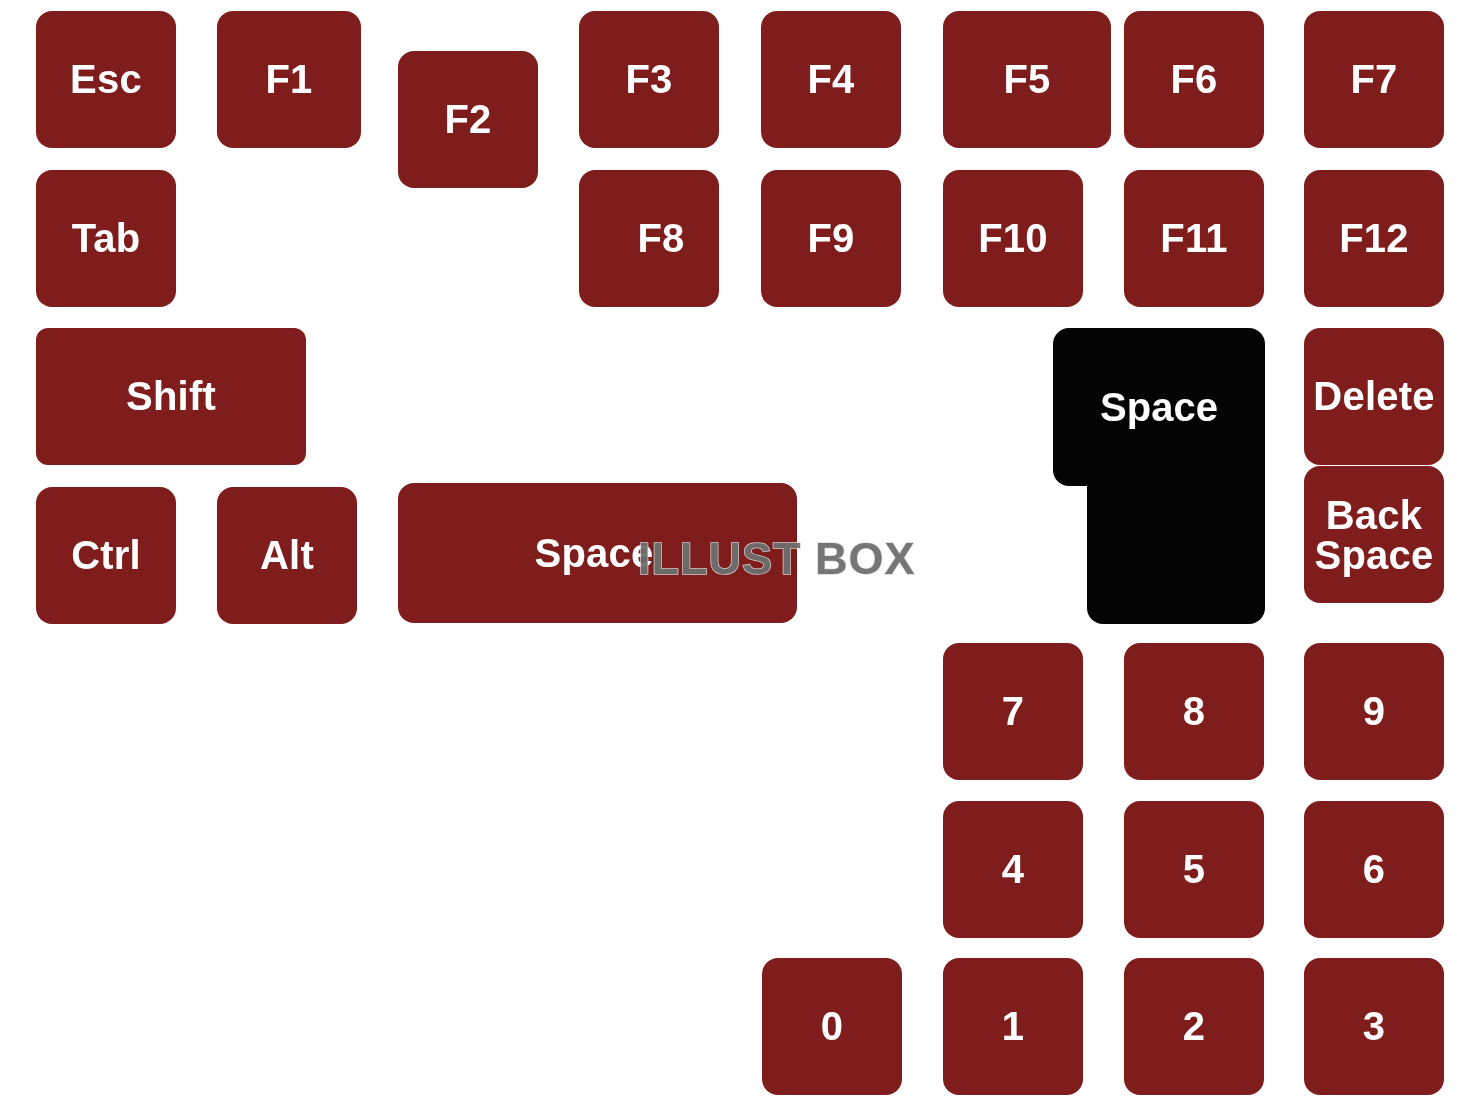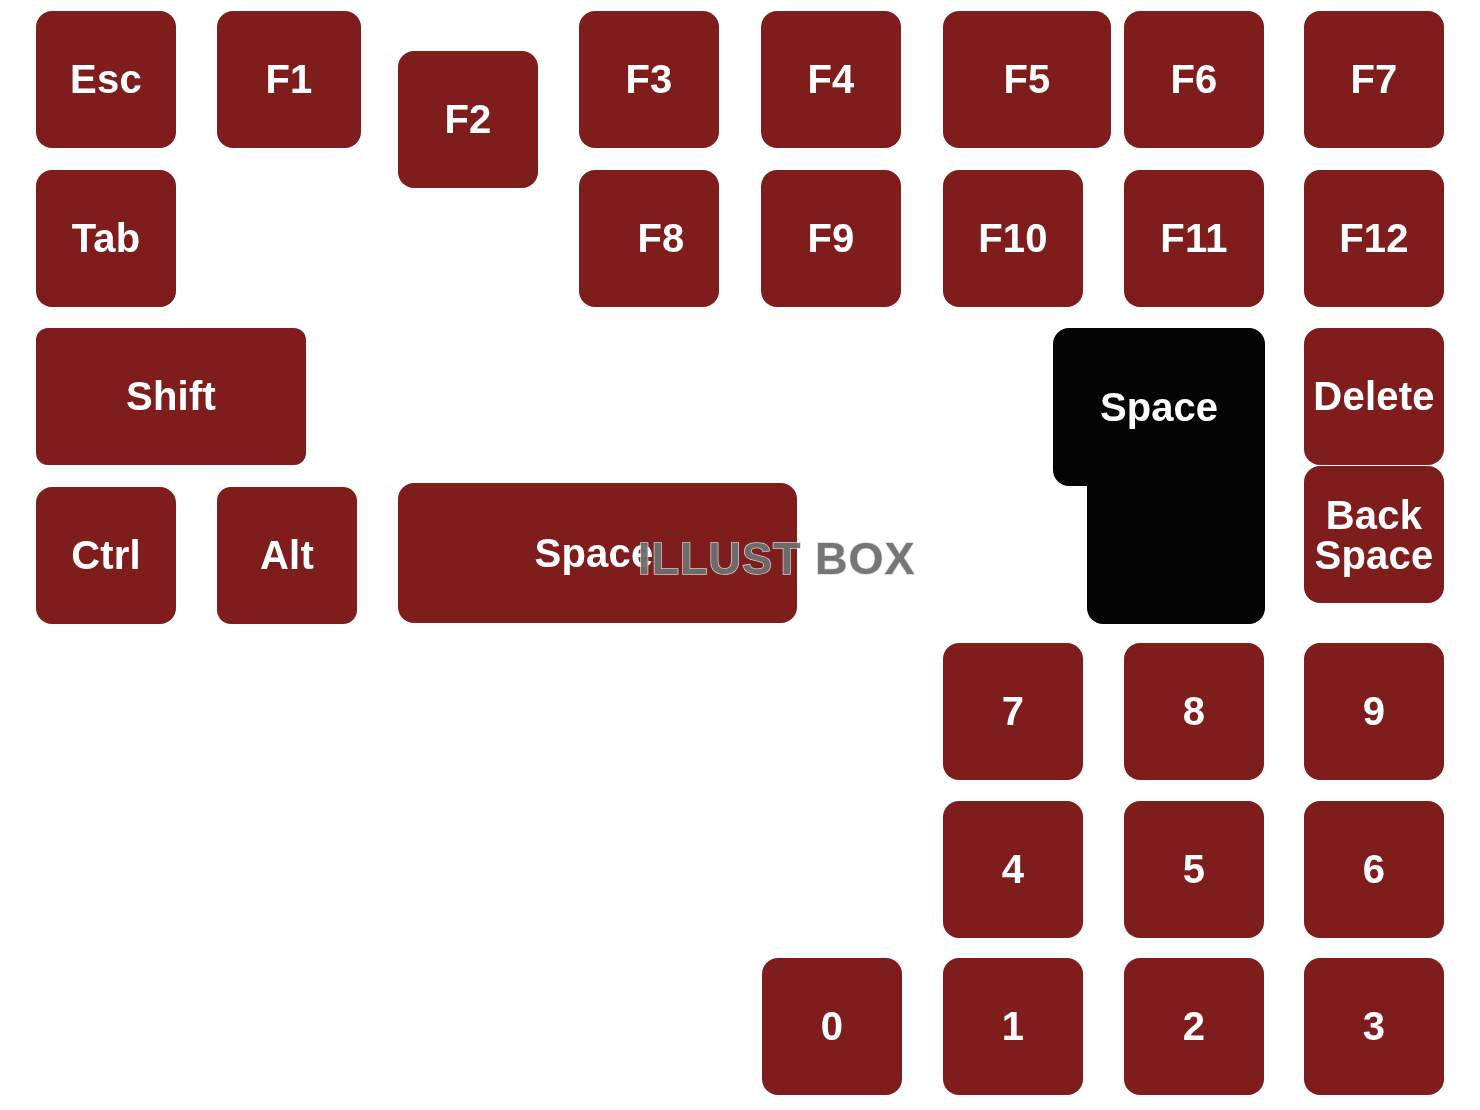--- a/index.html
+++ b/index.html
@@ -169,21 +169,21 @@
     </div>
     <div class="key" style="left: 36px; top: 328px; width: 270px; height: 137px; border-radius: 12px;">
       <span class="lbl">Shift</span>
     </div>
     <div class="key" style="left: 1304px; top: 328px; width: 140px; height: 137px;">
       <span class="lbl">Delete</span>
     </div>
     <div class="key" style="left: 36px; top: 487px; width: 140px; height: 137px;">
       <span class="lbl">Ctrl</span>
     </div>
-    <div class="key" style="left: 217px; top: 487px; width: 140px; height: 137px; border-radius: 14px;">
+    <div class="key" style="left: 217px; top: 487px; width: 140px; height: 137px;">
       <span class="lbl">Alt</span>
     </div>
     <div class="key" style="left: 398px; top: 483px; width: 399px; height: 140px;">
       <span class="lbl" style="position: absolute; left: 196px; top: 50%; transform: translate(-50%, -50%);">Space</span>
     </div>
     <div class="key" style="left: 943px; top: 643px; width: 140px; height: 137px;">
       <span class="lbl">7</span>
     </div>
     <div class="key" style="left: 1124px; top: 643px; width: 140px; height: 137px;">
       <span class="lbl">8</span>

